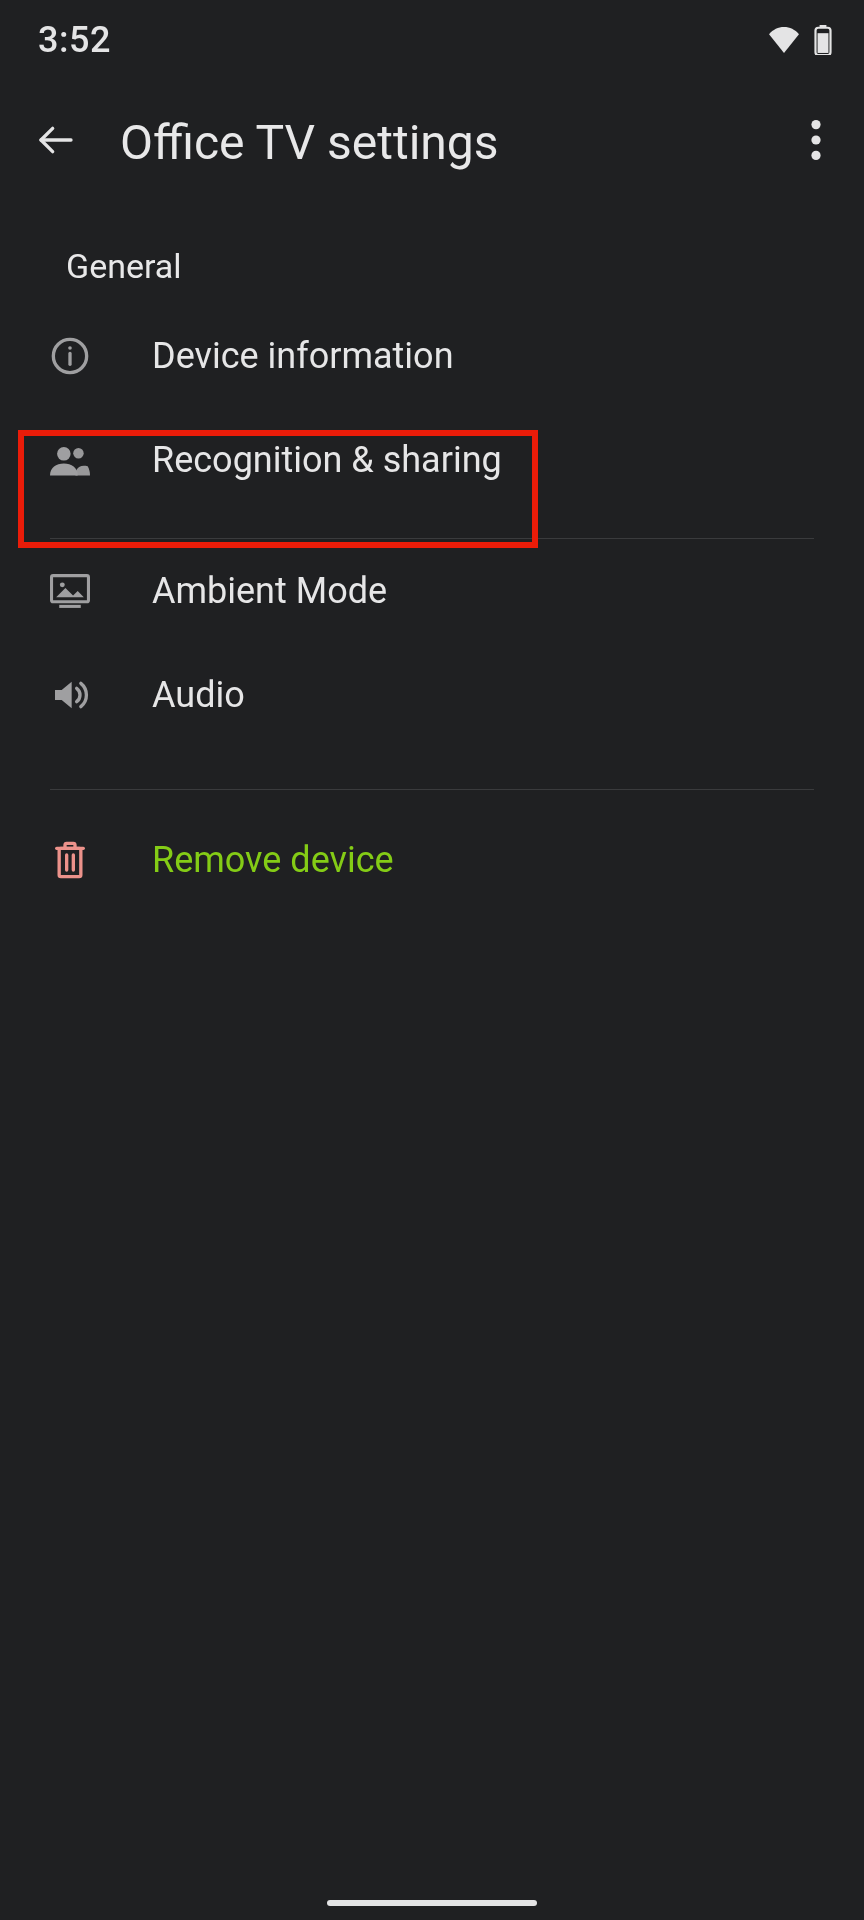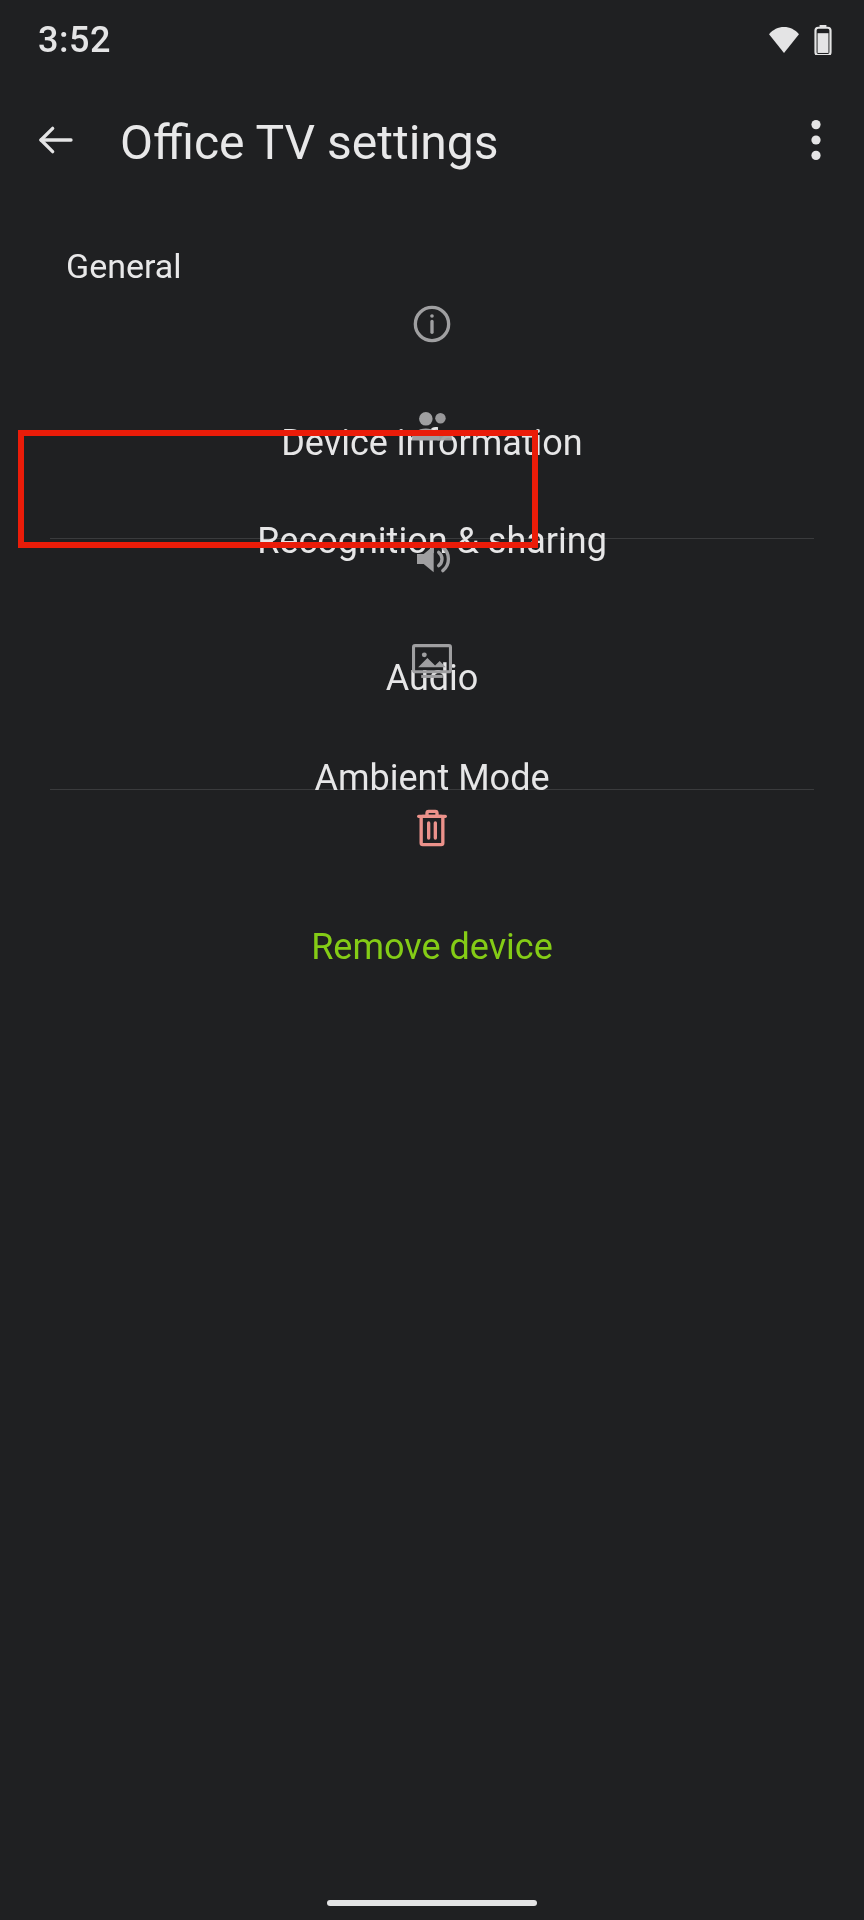--- a/index.html
+++ b/index.html
@@ -60,23 +60,22 @@
     font-size: 34px;
     font-weight: 400;
     color: #e8e8e9;
     margin-left: 16px;
   }
   .row {
     display: flex;
     align-items: center;
     height: 104px;
     padding: 0 50px;
-    gap: 78px;
+    gap: 62px;
     position: relative;
-    flex-direction: column;
   }
   .row .icon-slot {
     width: 40px;
     display: flex;
     align-items: center;
     justify-content: center;
   }
   .row .label {
     font-size: 36px;
     color: #e6e6e7;
@@ -173,39 +172,39 @@
       </svg>
     </div>
     <div class="label">Recognition &amp; sharing</div>
   </div>
 
   <div class="divider"></div>
 
 
   <div class="row">
     <div class="icon-slot">
-      <svg width="42" height="40" viewBox="0 0 24 24" fill="#9f9fa1">
-        <path d="M3 9 v6 h4 l6 5 V4 l-6 5 H3 z"></path>
-        <path d="M16 8 a5 5 0 0 1 0 8" fill="none" stroke="#9f9fa1" stroke-width="2" stroke-linecap="round"></path>
-        <path d="M18.5 5 a9 9 0 0 1 0 14" fill="none" stroke="#9f9fa1" stroke-width="2" stroke-linecap="round"></path>
-      </svg>
-    </div>
-    <div class="label">Audio</div>
-  </div>
-
-  <div class="row">
-    <div class="icon-slot">
       <svg width="44" height="36" viewBox="0 0 26 22" fill="none" stroke="#9f9fa1" stroke-width="2" stroke-linejoin="round">
         <rect x="1" y="1" width="24" height="17" rx="1"></rect>
         <line x1="6" y1="21" x2="20" y2="21"></line>
         <circle cx="8" cy="7" r="1.6" fill="#9f9fa1" stroke="none"></circle>
         <path d="M4 15 L10 9 L15 14 L18 11 L22 15 Z" fill="#9f9fa1" stroke="none"></path>
       </svg>
     </div>
     <div class="label">Ambient Mode</div>
+  </div>
+
+  <div class="row">
+    <div class="icon-slot">
+      <svg width="42" height="40" viewBox="0 0 24 24" fill="#9f9fa1">
+        <path d="M3 9 v6 h4 l6 5 V4 l-6 5 H3 z"></path>
+        <path d="M16 8 a5 5 0 0 1 0 8" fill="none" stroke="#9f9fa1" stroke-width="2" stroke-linecap="round"></path>
+        <path d="M18.5 5 a9 9 0 0 1 0 14" fill="none" stroke="#9f9fa1" stroke-width="2" stroke-linecap="round"></path>
+      </svg>
+    </div>
+    <div class="label">Audio</div>
   </div>
 
   <div class="divider" style="margin-top:42px;"></div>
 
   <div class="row danger" style="margin-top:18px;">
     <div class="icon-slot">
       <svg width="34" height="40" viewBox="0 0 20 24" fill="none" stroke="#ec928b" stroke-width="2">
         <path d="M2 5 h16" stroke-linecap="round"></path>
         <path d="M7 5 V3 a1 1 0 0 1 1 -1 h4 a1 1 0 0 1 1 1 V5"></path>
         <rect x="3.5" y="5" width="13" height="17" rx="1"></rect>

